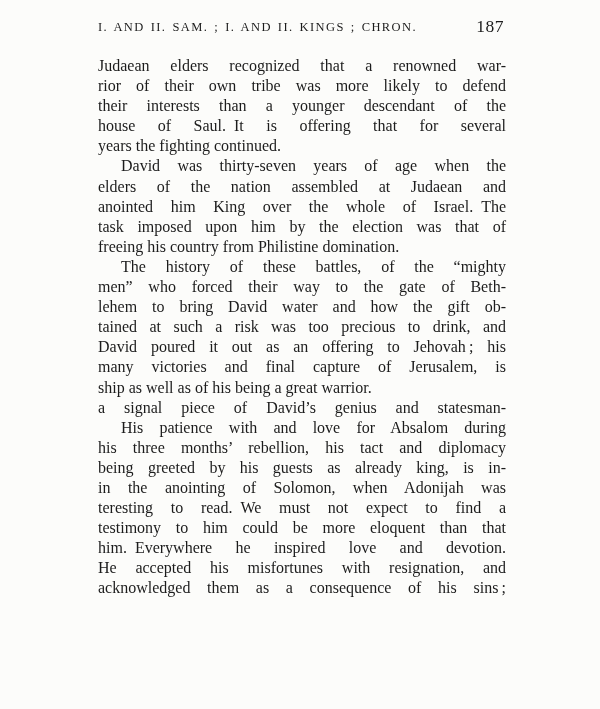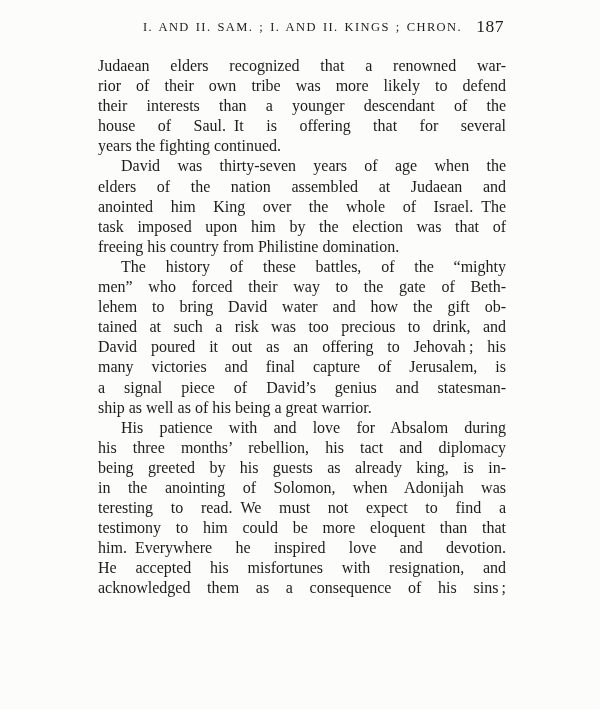--- a/index.html
+++ b/index.html
@@ -21,21 +21,21 @@
     top: 16px;
     left: 98px;
     width: 408px;
     height: 24px;
   }
   .header-title {
     position: absolute;
     left: 0;
     right: 44px;
     top: 4px;
-    text-align: right;
+    text-align: left;
     font-size: 12.5px;
     letter-spacing: 1.4px;
     word-spacing: 1.5px;
     white-space: nowrap;
   }
   .header-page-number {
     position: absolute;
     right: 2px;
     top: 0;
     font-size: 17.5px;
@@ -91,22 +91,22 @@
         <div class="line">task imposed upon him by the election was that of</div>
         <div class="line last">freeing his country from Philistine domination.</div>
       </div>
       <div class="paragraph">
         <div class="line indent">The history of these battles, of the “mighty</div>
         <div class="line">men” who forced their way to the gate of Beth-</div>
         <div class="line">lehem to bring David water and how the gift ob-</div>
         <div class="line">tained at such a risk was too precious to drink, and</div>
         <div class="line">David poured it out as an offering to Jehovah ; his</div>
         <div class="line">many victories and final capture of Jerusalem, is</div>
+        <div class="line last">ship as well as of his being a great warrior.</div>
         <div class="line">a signal piece of David’s genius and statesman-</div>
-        <div class="line last">ship as well as of his being a great warrior.</div>
       </div>
       <div class="paragraph">
         <div class="line indent">His patience with and love for Absalom during</div>
         <div class="line">his three months’ rebellion, his tact and diplomacy</div>
         <div class="line">being greeted by his guests as already king, is in-</div>
         <div class="line">in the anointing of Solomon, when Adonijah was</div>
         <div class="line">teresting to read. We must not expect to find a</div>
         <div class="line">testimony to him could be more eloquent than that</div>
         <div class="line">him. Everywhere he inspired love and devotion.</div>
         <div class="line">He accepted his misfortunes with resignation, and</div>

